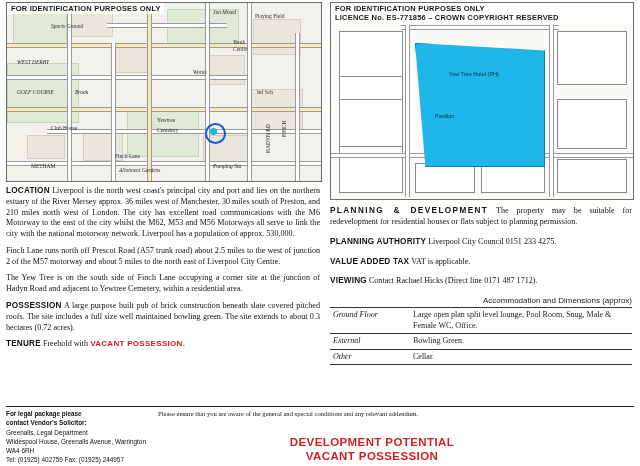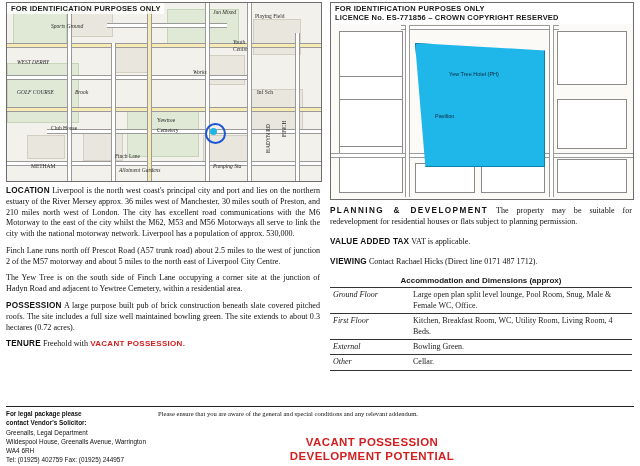--- a/index.html
+++ b/index.html
@@ -185,23 +185,23 @@
   .text-right {
     position: absolute;
     left: 0;
     top: 204px;
     width: 302px;
   }
   .text-right p.body { margin-bottom: 9px; }
 
   
   .acc-title {
-    text-align: center;
-    font-family: "Liberation Sans", sans-serif;
-    font-weight: bold;
+    text-align: right;
+    font-family: "Liberation Sans", sans-serif;
+    font-weight: normal;
     font-size: 8px;
     margin: 4px 0 2px 0;
   }
   table.acc {
     width: 302px;
     border-collapse: collapse;
     font-size: 8px;
   }
   table.acc td {
     border-top: 0.8px solid #333;
@@ -368,38 +368,38 @@
         <div>LICENCE No. ES-771856 – CROWN COPYRIGHT RESERVED</div>
       </div>
     </div>
 
     <div class="text-right">
       <p class="body">
         <span class="hd hd-sp">PLANNING  &amp;  DEVELOPMENT</span>
         <span>The property may be suitable for redevelopment for residential houses or flats subject to planning permission.</span>
       </p>
       <p class="body">
+        <span class="hd">PLANNING AUTHORITY</span>
+        <span>Liverpool City Council  0151 233 4275.</span>
+      </p>
+      <p class="body">
         <span class="hd">VALUE ADDED TAX</span>
         <span>VAT is applicable.</span>
       </p>
       <p class="body">
         <span class="hd">VIEWING</span>
         <span>Contact Rachael Hicks (Direct line 0171 487 1712).</span>
       </p>
 
       <div class="acc-title">Accommodation and Dimensions (approx)</div>
       <table class="acc">
         <tbody>
           <tr>
             <td>Ground Floor</td>
             <td>Large open plan split level lounge, Pool Room, Snug, Male &amp; Female WC, Office.</td>
-          </tr>
-          <tr>
-            <td>First Floor</td>
-            <td>Kitchen, Breakfast Room, WC, Utility Room, Living Room, 4 Beds.</td>
           </tr>
           <tr>
             <td>External</td>
             <td>Bowling Green.</td>
           </tr>
           <tr>
             <td>Other</td>
             <td>Cellar.</td>
           </tr>
         </tbody>
@@ -412,19 +412,19 @@
       <div class="sol-block">
         <div class="b">For legal package please</div>
         <div class="b">contact Vendor's Solicitor:</div>
         <div>Greenalls, Legal Department</div>
         <div>Wildespool House, Greenalls Avenue, Warrington WA4  6RH</div>
         <div>Tel: (01925) 402759 Fax: (01925) 244957</div>
         <div>Attn: Mr J Johnson</div>
       </div>
       <div class="notice">Please ensure that you are aware of the general and special conditions and any relevant addendum.</div>
       <div class="vacant-big">
+        <div>DEVELOPMENT POTENTIAL</div>
         <div>VACANT POSSESSION</div>
-        <div>DEVELOPMENT POTENTIAL</div>
       </div>
     </div>
   </div>
 
 </div>
 
 </body></html>

